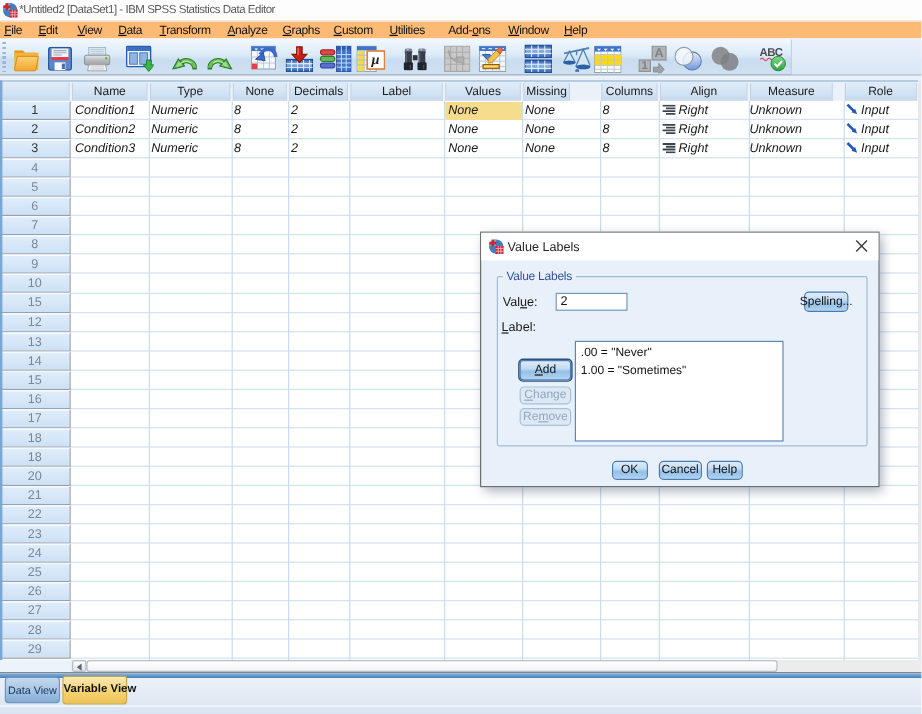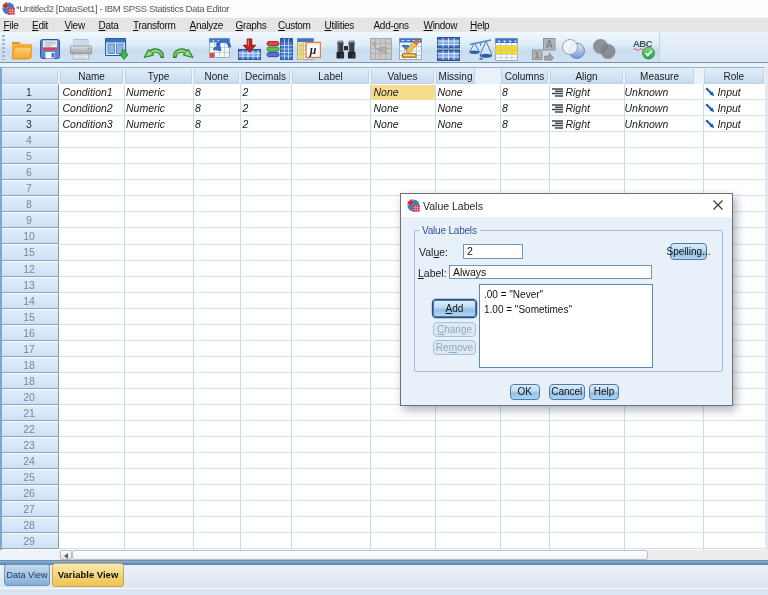--- a/index.html
+++ b/index.html
@@ -1,21 +1,21 @@
 <!DOCTYPE html>
 <html><head><meta charset="utf-8">
 <style>
 *{margin:0;padding:0;box-sizing:border-box;}
 html,body{width:768px;height:595px;overflow:hidden;}
 body{font-family:"Liberation Sans",sans-serif;font-size:11px;background:#fff;position:relative;}
 .abs{position:absolute;}
 
 #titlebar{left:0;top:0;width:768px;height:17px;background:#fdfdfd;}
 #title-text{left:16px;top:2.5px;color:#5a5a5a;font-size:9.6px;letter-spacing:-0.4px;}
-#menubar{left:0;top:17px;width:768px;height:15px;background:#e5e5e5;border-top:1px solid #eef4fb;}
+#menubar{left:0;top:17px;width:768px;height:15px;background:#fdba74;border-top:1px solid #eef4fb;}
 #menubar span.mi{position:absolute;top:1.5px;color:#111;font-size:10px;letter-spacing:-0.3px;}
 #toolbar{left:0;top:32px;width:768px;height:31px;background:linear-gradient(180deg,#f3f8fd 0%,#dcebf8 45%,#c9ddf0 60%,#cfe1f2 100%);border-bottom:1px solid #7f93a8;}
 #toolbar .sep{position:absolute;left:659px;top:1px;width:1px;height:29px;background:#c2d2e2;}
 #toolbar .rest{position:absolute;left:660px;top:0;width:108px;height:30px;background:linear-gradient(180deg,#eaf2fb,#d8e7f5);}
 #grip{left:2px;top:35px;width:3px;height:25px;background:repeating-linear-gradient(180deg,#9fb6cc 0 2px,transparent 2px 4px);}
 #gapstrip{left:0;top:63px;width:768px;height:4px;background:#e9f1fa;}
 
 #thead{left:0;top:67px;width:765px;height:17px;background:#eaf1f9;border-top:1px solid #8fb2d4;}
 .hc{position:absolute;top:1px;height:15px;background:linear-gradient(180deg,#e0ebf8 0%,#d2e3f4 55%,#c6daee 100%);border:1px solid #c0d2e6;border-top-color:#d8e7f5;color:#1c1c1c;text-align:center;line-height:14px;font-size:10px;}
 #rowhdrs{left:0;top:84px;width:59px;}
@@ -29,21 +29,21 @@
 
 #scrollzone{left:0;top:549.5px;width:768px;height:11px;background:#edf3fa;}
 #sctrack{position:absolute;left:59px;top:0;width:709px;height:11px;background:#ececec;}
 #scarrow{position:absolute;left:1px;top:0.5px;width:12px;height:10px;background:linear-gradient(180deg,#fdfdfd,#dfe5ec);border:1px solid #b5bcc4;border-radius:2px;}
 #scarrow:before{content:"";position:absolute;left:3px;top:2px;border-right:4px solid #5a6572;border-top:3px solid transparent;border-bottom:3px solid transparent;}
 #scthumb{position:absolute;left:13px;top:0.5px;width:576px;height:10px;background:linear-gradient(180deg,#ffffff,#f2f3f5);border:1px solid #b9bfc7;border-radius:3px;}
 #darkline{left:0;top:559.5px;width:768px;height:1.5px;background:#85888d;}
 #blueband{left:0;top:561px;width:768px;height:4px;background:linear-gradient(180deg,#8ab4de,#447fbc);}
 #tabstrip{left:0;top:565px;width:768px;height:22.5px;background:linear-gradient(180deg,#ecf1f8,#dde7f2);}
 #tab-dv{position:absolute;left:4px;top:-1.5px;width:46px;height:22px;font-size:9px;white-space:nowrap;background:linear-gradient(180deg,#c4d9ee 0%,#a8c6e4 50%,#84add7 100%);border:1px solid #7295bd;border-radius:3px;color:#14365c;text-align:center;line-height:20px;}
-#tab-vv{position:absolute;left:52px;top:-2.5px;width:72px;height:24px;font-size:9.5px;white-space:nowrap;background:linear-gradient(180deg,#f9e9b4 0%,#f5d87e 45%,#efc352 100%);border:1px solid #c9a94a;border-radius:3px;color:#111;font-weight:bold;text-align:center;line-height:22px;}
+#tab-vv{position:absolute;left:52px;top:-2.5px;width:54px;height:24px;font-size:9.5px;white-space:nowrap;background:linear-gradient(180deg,#f9e9b4 0%,#f5d87e 45%,#efc352 100%);border:1px solid #c9a94a;border-radius:3px;color:#111;font-weight:bold;text-align:center;line-height:22px;}
 #statusbar{left:0;top:587.5px;width:768px;height:7.5px;background:#d9e5f2;border-top:1px solid #f8fafc;}
 #rightedge{left:765px;top:67px;width:3px;height:483px;background:#e4e9ef;}
 
 #dlg{left:400px;top:193px;width:333px;height:213px;background:#e8f0fa;border:1px solid #6f6f6f;box-shadow:3px 4px 9px rgba(40,60,90,.4);z-index:40;}
 #dlg-title{position:absolute;left:0;top:0;width:100%;height:22.5px;background:#fff;}
 #dlg-title span{position:absolute;left:22px;top:5.5px;color:#262626;font-size:10.5px;}
 #dlg-x{position:absolute;right:8px;top:5px;width:12px;height:12px;}
 #grpbox{position:absolute;left:13px;top:36px;width:309px;height:142px;border:1px solid #a3bbd6;border-radius:2px;}
 #grpbox-lbl{position:absolute;left:4px;top:-6px;background:#e8f0fa;padding:0 3px;color:#31529b;font-size:10px;letter-spacing:-0.2px;}
 .dlbl{position:absolute;color:#1a1a1a;font-size:10.5px;}
@@ -442,21 +442,20 @@
         <path d="M1.5 1.5 L10.5 10.5 M10.5 1.5 L1.5 10.5" stroke="#3c3c3c" stroke-width="1.2"></path>
       </svg>
 </div>
 <div id="grpbox">
       <div id="grpbox-lbl">Value Labels</div>
     </div>
 <div class="dlbl" style="left:18px;top:51.5px">Val<u>u</u>e:</div>
 <div class="tfield" style="left:62px;top:49.5px;width:60px;height:15.5px">2</div>
 <div class="skybtn" style="left:269px;top:48.5px;width:37px;height:17px">Spelling...</div>
 <div class="dlbl" style="left:17px;top:72.5px"><u>L</u>abel:</div>
-<div class="tfield" style="left:48px;top:70.5px;width:202.5px;height:14.5px">Always</div>
 <div id="listbox">.00 = "Never"<br>1.00 = "Sometimes"</div>
 <div class="skybtn focus" style="left:32px;top:106px;width:43px;height:16.5px">
       <span><u>A</u>dd</span>
     </div>
 <div class="skybtn dis" style="left:32px;top:127.5px;width:43px;height:15.5px">
       <span><u>C</u>hange</span>
     </div>
 <div class="skybtn dis" style="left:32px;top:145.5px;width:43px;height:15.5px">
       <span>Re<u>m</u>ove</span>
     </div>

